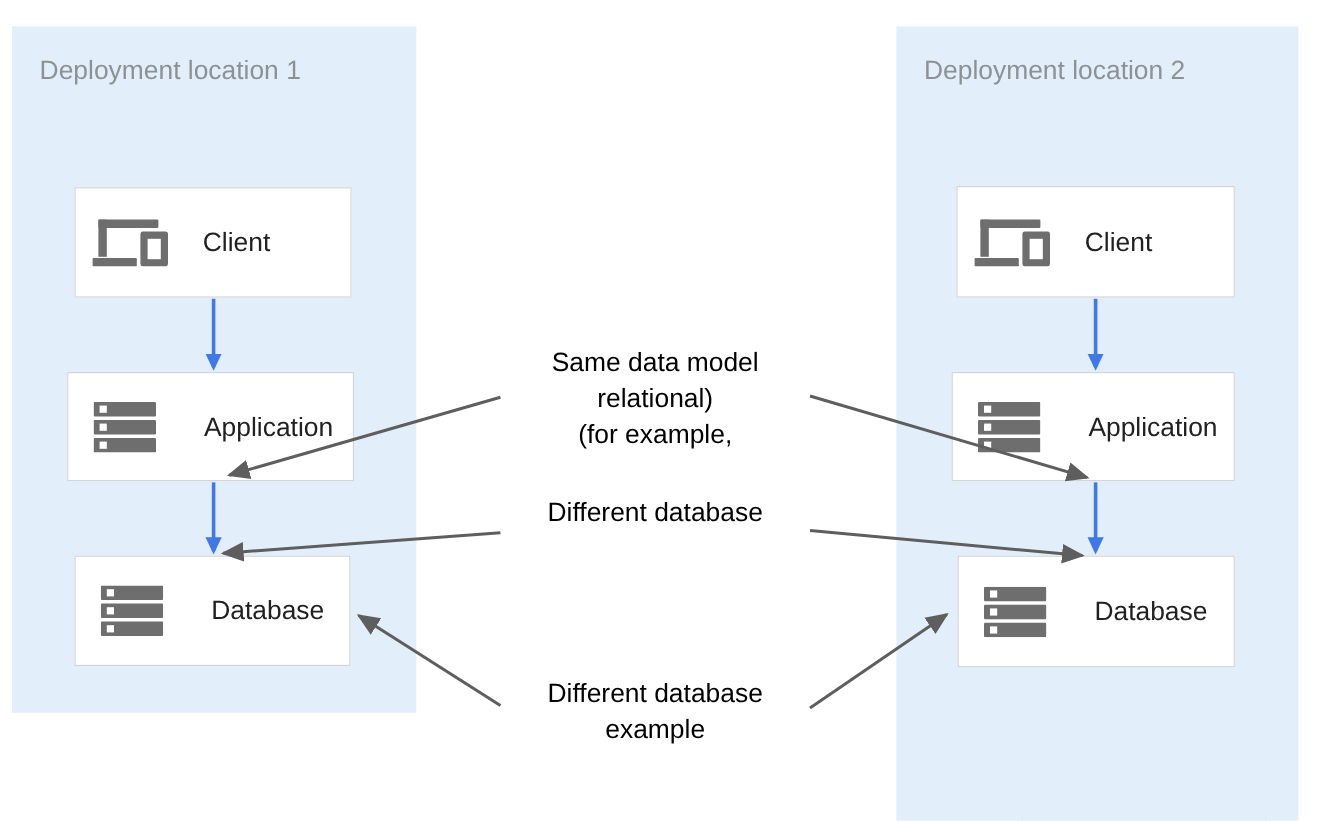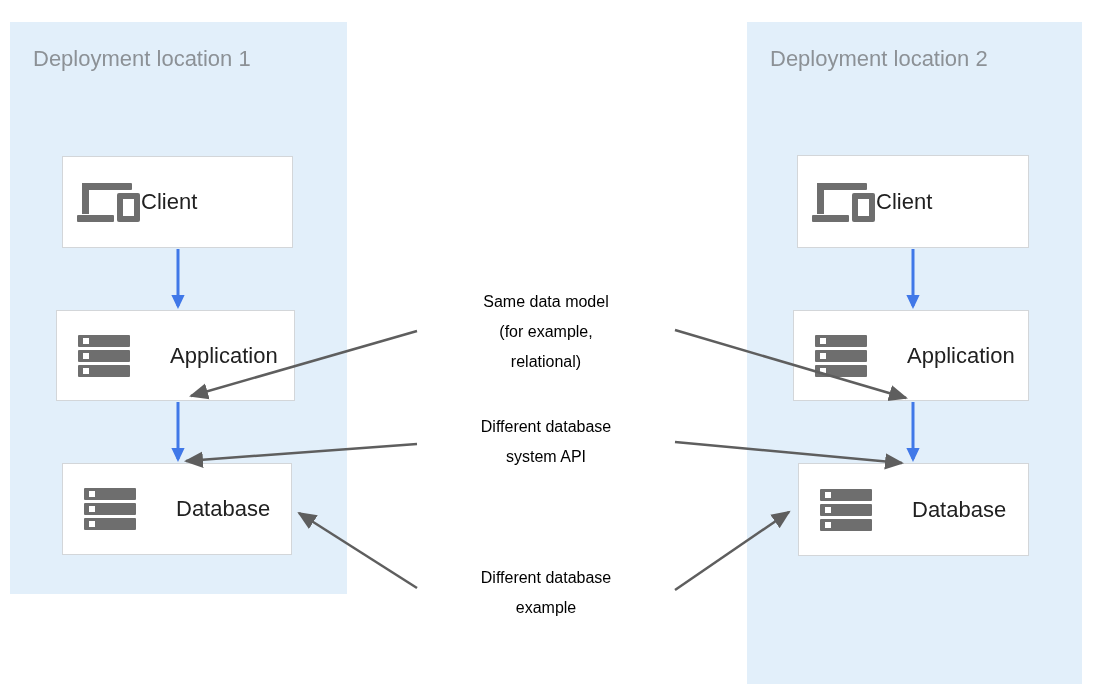--- a/index.html
+++ b/index.html
@@ -35,28 +35,28 @@
   .node.client-node { padding-left: 14px; }
   .node.server-node { padding-left: 21px; }
   .node .icon { flex: 0 0 auto; display: flex; align-items: center; }
   .node .icon svg .ink { fill: var(--icon-gray, #6E6E6E); }
   .node .icon svg .paper { fill: #ffffff; }
   .node-label {
     color: var(--label-text, #212121);
     font-size: 22px;
     white-space: nowrap;
   }
-  .node.client-node .node-label { }
+  .node.client-node .node-label { margin-left: 28px; }
   .node.server-node .node-label { margin-left: 40px; }
   .annotation {
     position: absolute;
     width: 260px;
     text-align: center;
     color: var(--annotation-text, #000000);
-    font-size: 16px;
+    font-size: 22px;
     line-height: 30px;
   }
   #overlay {
     position: absolute;
     left: 0; top: 0;
     width: 1106px; height: 684px;
     pointer-events: none;
     z-index: 5;
   }
   #overlay line.blue { stroke: var(--blue-arrow, #4078E8); stroke-width: 3; }
@@ -154,27 +154,26 @@
           <rect class="paper" x="5" y="18" width="6" height="6"></rect>
           <rect class="paper" x="5" y="33" width="6" height="6"></rect>
         </svg>
       </span>
       <span class="node-label">Database</span>
     </div>
   </div>
 
   <div class="annotation" style="left:416px; top:287px;">
     <div>Same data model</div>
+    <div>relational)</div>
     <div>(for example,</div>
-    <div>relational)</div>
   </div>
 
   <div class="annotation" style="left:416px; top:412px;">
     <div>Different database</div>
-    <div>system API</div>
   </div>
 
   <div class="annotation" style="left:416px; top:563px;">
     <div>Different database</div>
     <div>example</div>
   </div>
 
   <svg id="overlay" viewBox="0 0 1106 684">
     <defs>
       <marker id="mblue" viewBox="0 0 10 10" refX="7.5" refY="5" markerWidth="5" markerHeight="5" orient="auto" markerUnits="strokeWidth">

